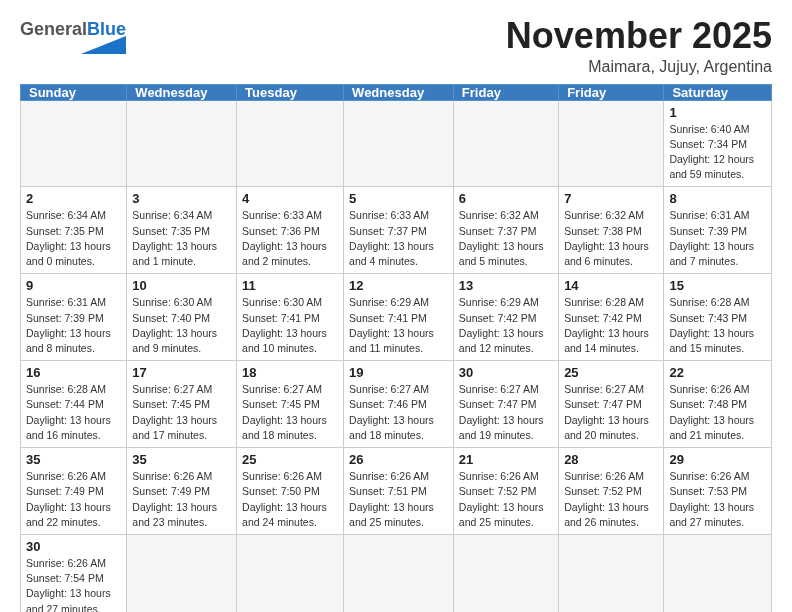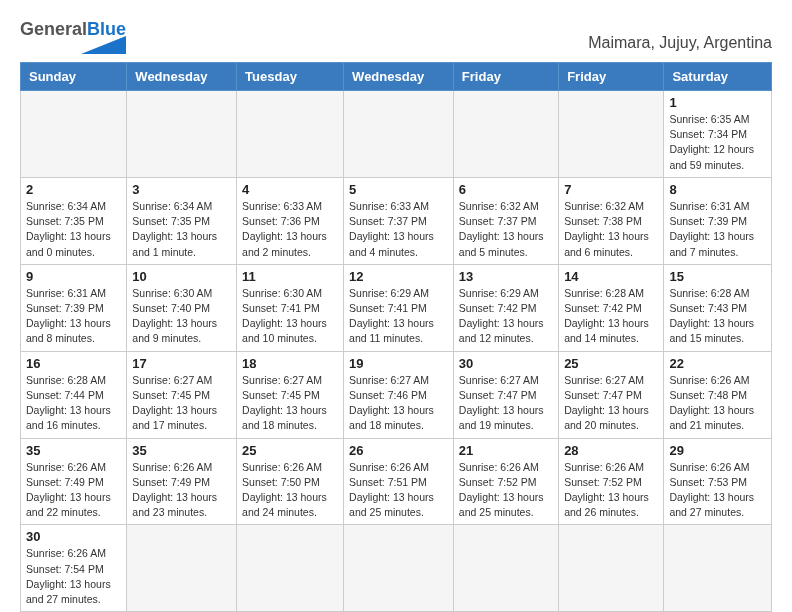--- a/index.html
+++ b/index.html
@@ -39,34 +39,34 @@
     }
     .month-title {
       font-size: 36px;
       font-weight: bold;
       color: #222;
       line-height: 1.1;
     }
     .location {
       font-size: 16px;
       color: #444;
-      margin-top: 18px;
+      margin-top: 2px;
     }
     .calendar {
       width: 100%;
       border-collapse: collapse;
       border: 1px solid #ccc;
     }
     .calendar th {
       background-color: #3a7abf;
       color: #fff;
       font-size: 13px;
       font-weight: bold;
       text-align: left;
-      padding: 6px 8px;
+      padding: 0 8px;
       border: 1px solid #5592cc;
     }
     .calendar td {
       vertical-align: top;
       border: 1px solid #ccc;
       padding: 4px 5px;
       width: 113px;
       min-height: 80px;
       background: #fff;
     }
@@ -99,20 +99,21 @@
         <span class="logo-text">General</span>
         <span class="logo-text logo-blue">Blue</span>
       </div>
       <div style="display:flex; justify-content:flex-end; width:100%; margin-top:-2px;">
         <svg width="55" height="18" viewBox="0 0 55 18">
           <polygon points="10,18 55,18 55,0" fill="#1a73c8"></polygon>
         </svg>
       </div>
     </div>
     <div class="title-section">
+      <div class="month-title">November 2025</div>
       <div class="location">Maimara, Jujuy, Argentina</div>
     </div>
   </div>
 
   <table class="calendar">
     <thead>
       <tr>
       <th>Sunday</th>
           <th>Wednesday</th>
           <th>Tuesday</th>
@@ -125,21 +126,21 @@
     <tbody id="calendar-body">
     <tr>
           <td class="empty"></td>
           <td class="empty"></td>
           <td class="empty"></td>
           <td class="empty"></td>
           <td class="empty"></td>
           <td class="empty"></td>
           <td>
             <span class="day-number">1</span>
-            <div class="day-info" style="white-space: pre-line;">Sunrise: 6:35 AM
+            <div class="day-info" style="white-space: pre-line;">Sunrise: 6:40 AM
 Sunset: 7:34 PM
 Daylight: 12 hours
 and 59 minutes.</div>
           </td>
         </tr>
         <tr>
           <td>
             <span class="day-number">2</span>
             <div class="day-info" style="white-space: pre-line;">Sunrise: 6:34 AM
 Sunset: 7:35 PM

